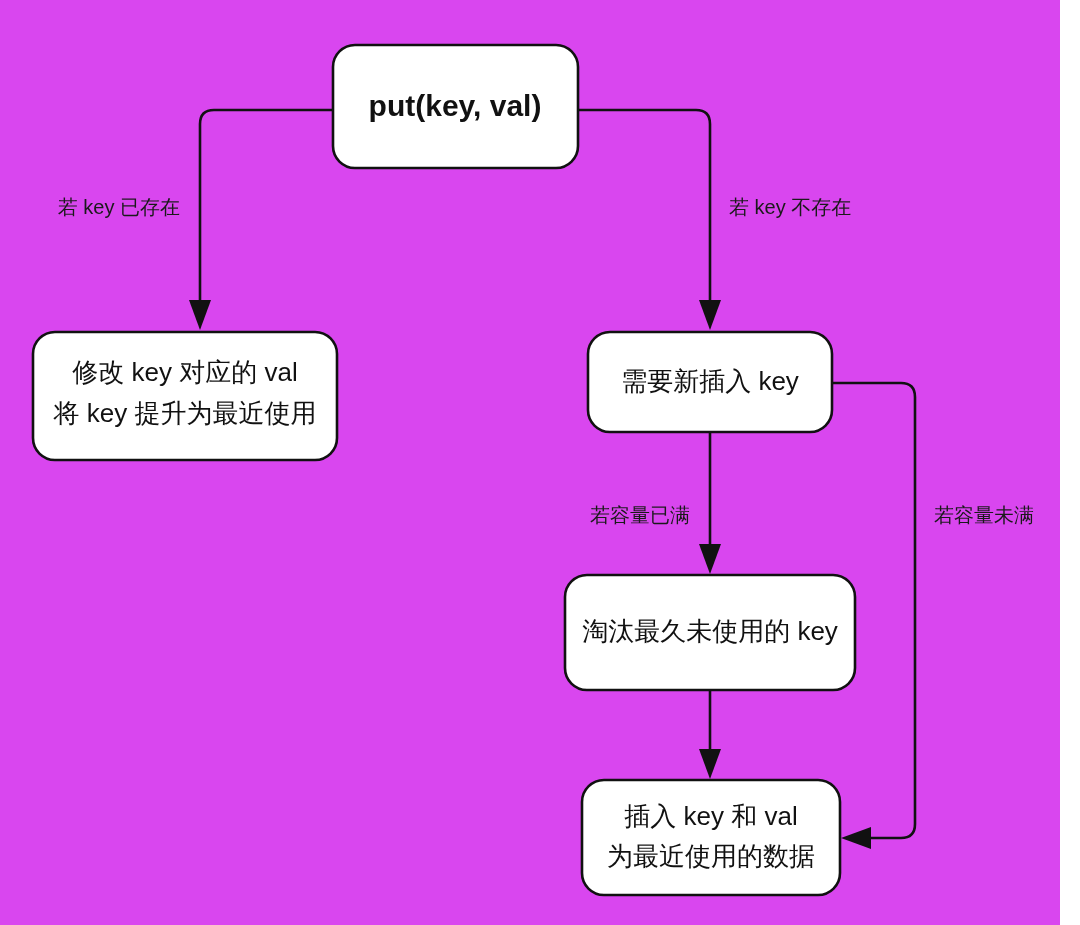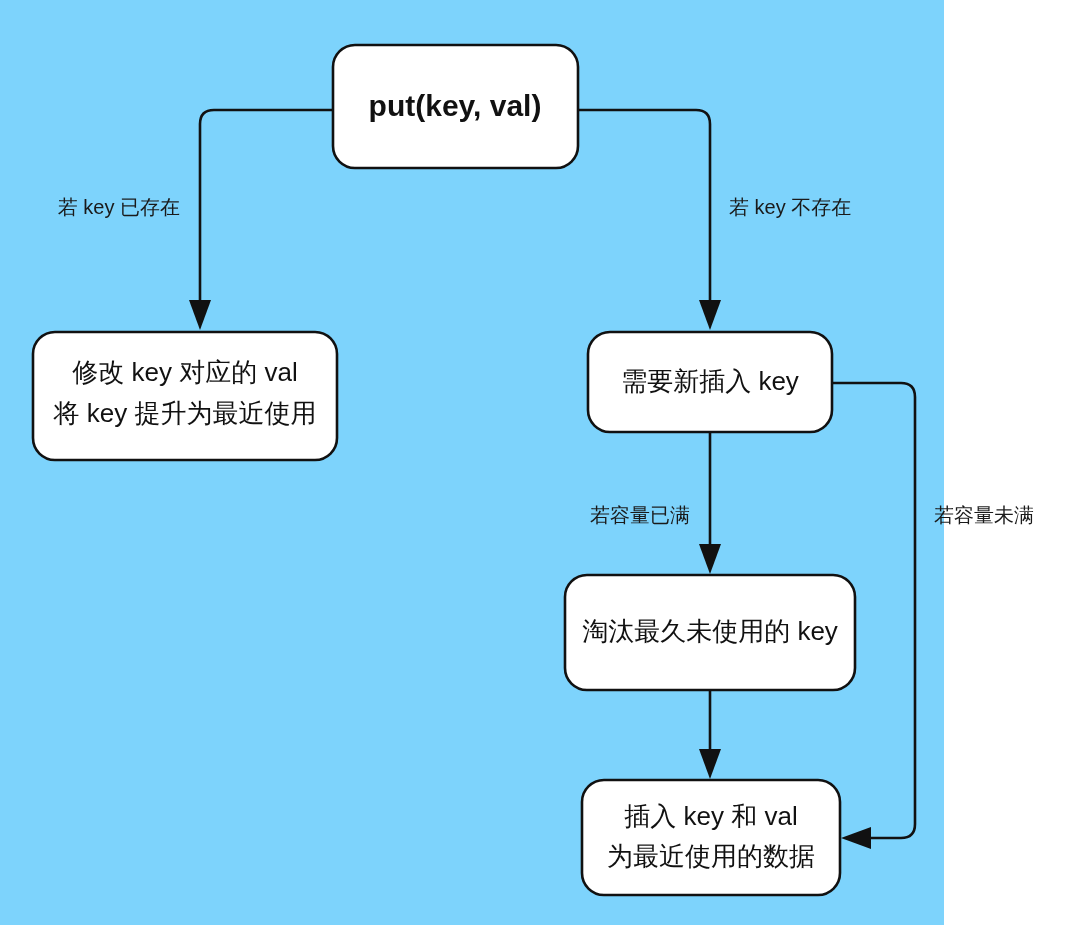--- a/index.html
+++ b/index.html
@@ -10,23 +10,23 @@
   }
   body {
     width: 1080px;
     height: 925px;
     font-family: "Liberation Sans", "DejaVu Sans", sans-serif;
     color: #1a1a1a;
     overflow: hidden;
   }
   #diagram-root {
     position: relative;
-    width: 944px;
+    width: 1060px;
     height: 925px;
-    background: #7dd3fc;
+    background: #d946ef;
   }
   #flow-svg {
     position: absolute;
     top: 0;
     left: 0;
     width: 1080px;
     height: 925px;
     display: block;
   }
   .node-box {

